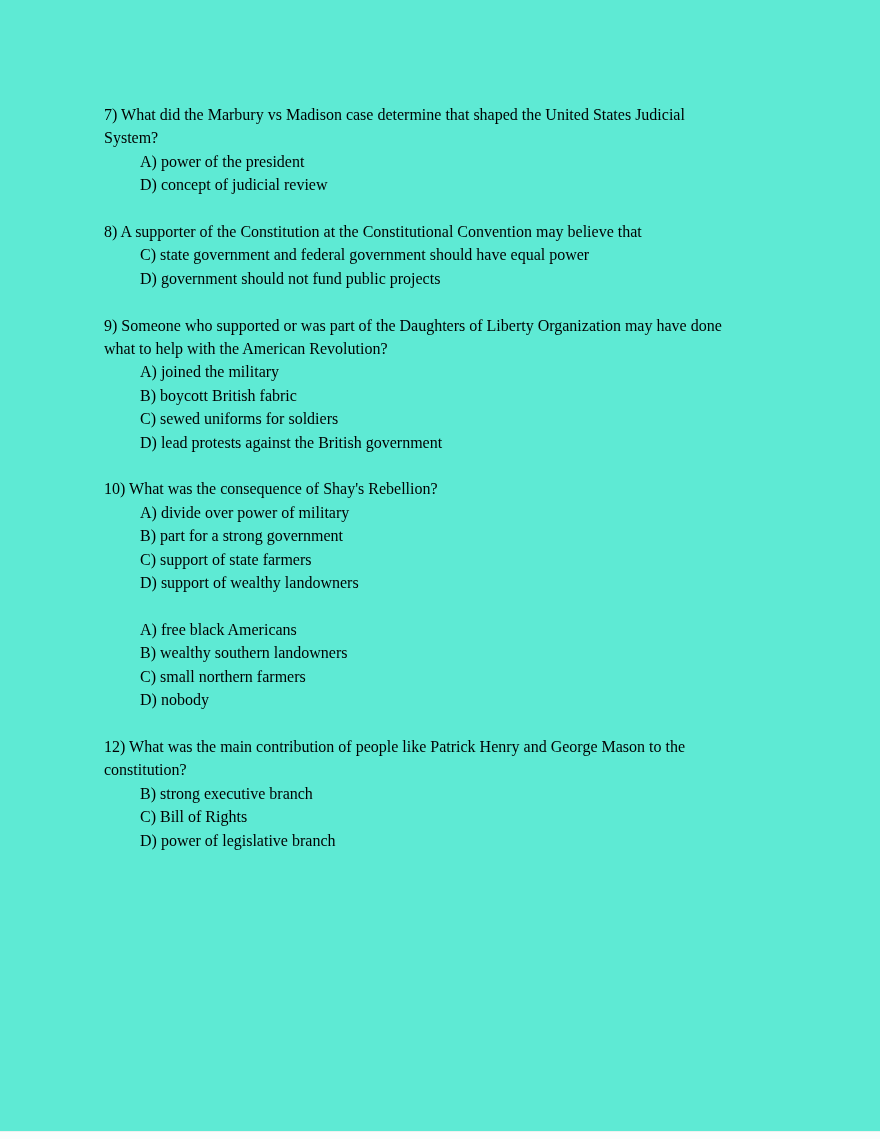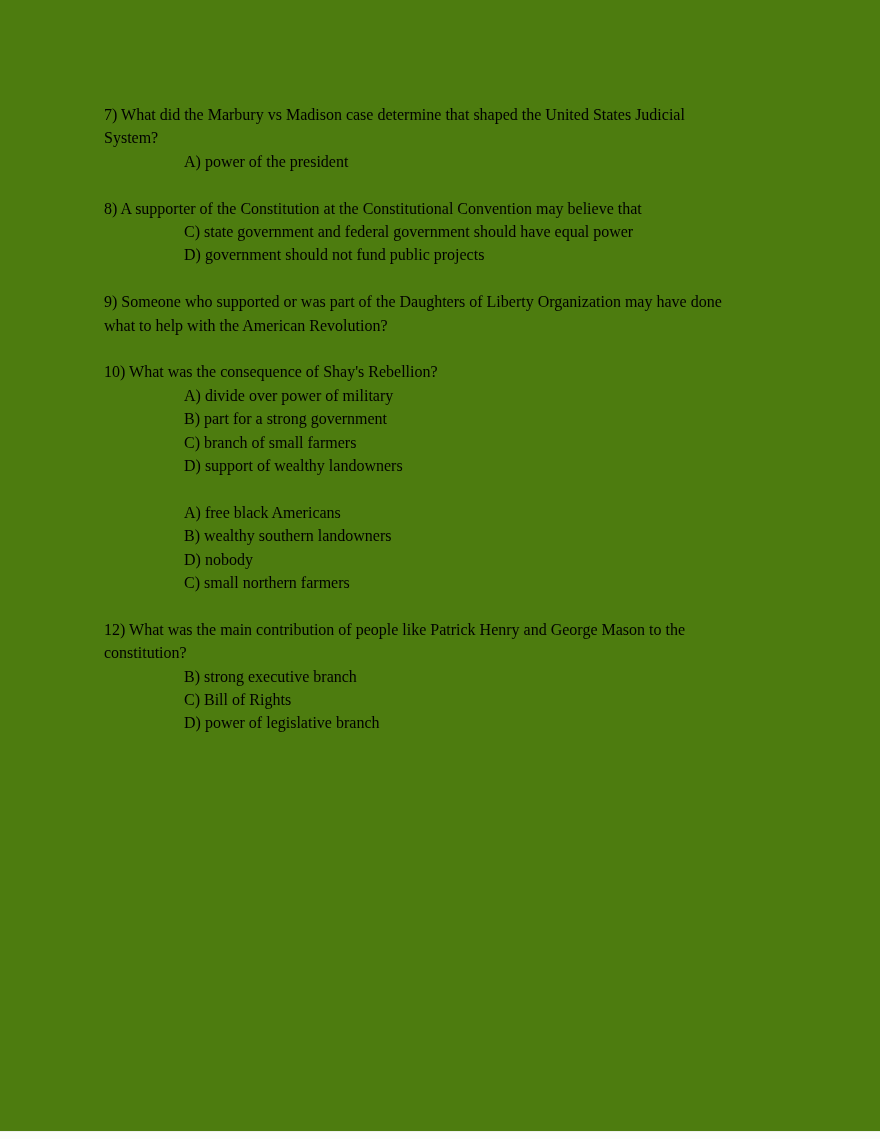--- a/index.html
+++ b/index.html
@@ -10,40 +10,40 @@
     width: 880px;
     height: 1139px;
     background: #ffffff;
     position: relative;
     overflow: hidden;
     font-family: "Liberation Serif", "DejaVu Serif", serif;
   }
   .page {
     position: absolute;
     inset: 0;
-    background: #4d7c0f;
+    background: #5eead4;
     padding-left: 12px;
   }
   .content {
     position: absolute;
     top: 103px;
     left: 104px;
     width: 700px;
     color: #000000;
     font-size: 16px;
     line-height: 23.4px;
   }
   .question {
     margin: 0 0 23.4px 0;
   }
   .question-text {
     white-space: pre-wrap;
   }
   .options {
-    margin-left: 80px;
+    margin-left: 36px;
   }
   .option {
     white-space: pre-wrap;
   }
   .page-edge {
     position: absolute;
     left: 0;
     top: 1131px;
     width: 880px;
     height: 8px;
@@ -54,48 +54,55 @@
 </head>
 <body style="background: rgb(255, 255, 255);">
 
 <div class="page">
   <div class="content" id="question-list" style="color: rgb(0, 0, 0);">
       <div class="question">
         <div class="question-text"><span>7)</span> <span>What did the Marbury vs Madison case determine that shaped the United States Judicial
 System?</span></div>
         <div class="options">
           <div class="option">A) power of the president</div>
+          <div class="option">D) concept of judicial review</div>
         </div>
       </div>
       <div class="question">
         <div class="question-text"><span>8)</span> <span>A supporter of the Constitution at the Constitutional Convention may believe that</span></div>
         <div class="options">
           <div class="option">C) state government and federal government should have equal power</div>
           <div class="option">D) government should not fund public projects</div>
         </div>
       </div>
       <div class="question">
         <div class="question-text"><span>9)</span> <span>Someone who supported or was part of the Daughters of Liberty Organization may have done
 what to help with the American Revolution?</span></div>
+        <div class="options">
+          <div class="option">A) joined the military</div>
+          <div class="option">B) boycott British fabric</div>
+          <div class="option">C) sewed uniforms for soldiers</div>
+          <div class="option">D) lead protests against the British government</div>
+        </div>
       </div>
       <div class="question">
         <div class="question-text"><span>10)</span> <span>What was the consequence of Shay's Rebellion?</span></div>
         <div class="options">
           <div class="option">A) divide over power of military</div>
           <div class="option">B) part for a strong government</div>
-          <div class="option">C) branch of small farmers</div>
+          <div class="option">C) support of state farmers</div>
           <div class="option">D) support of wealthy landowners</div>
         </div>
       </div>
       <div class="question">
         <div class="options">
           <div class="option">A) free black Americans</div>
           <div class="option">B) wealthy southern landowners</div>
+          <div class="option">C) small northern farmers</div>
           <div class="option">D) nobody</div>
-          <div class="option">C) small northern farmers</div>
         </div>
       </div>
       <div class="question">
         <div class="question-text"><span>12)</span> <span>What was the main contribution of people like Patrick Henry and George Mason to the
 constitution?</span></div>
         <div class="options">
           <div class="option">B) strong executive branch</div>
           <div class="option">C) Bill of Rights</div>
           <div class="option">D) power of legislative branch</div>
         </div>

